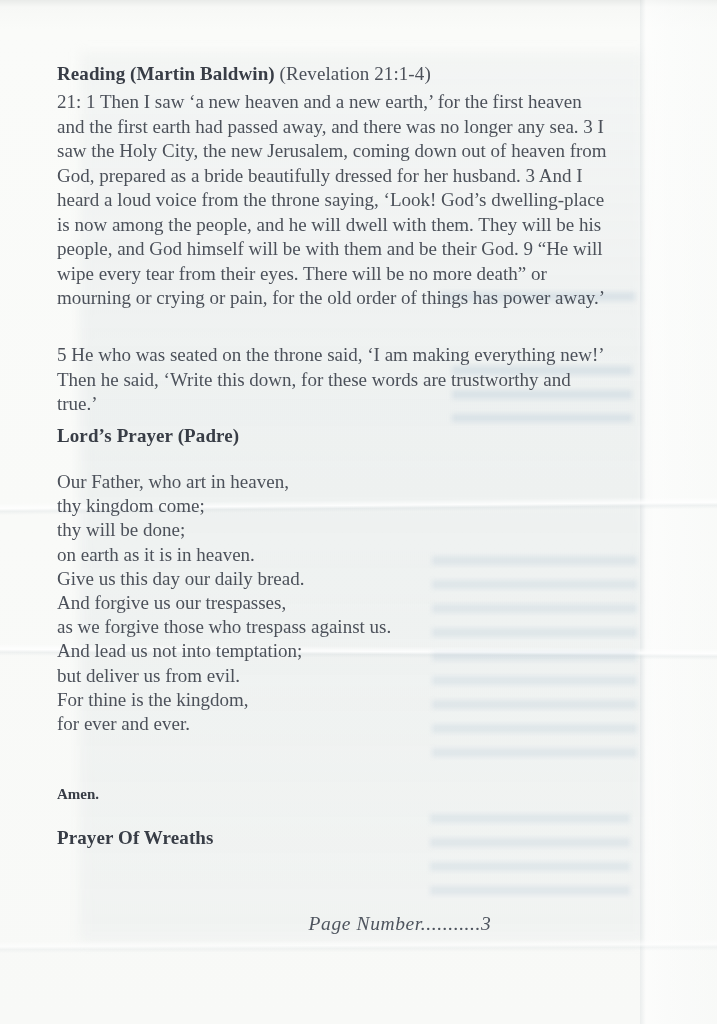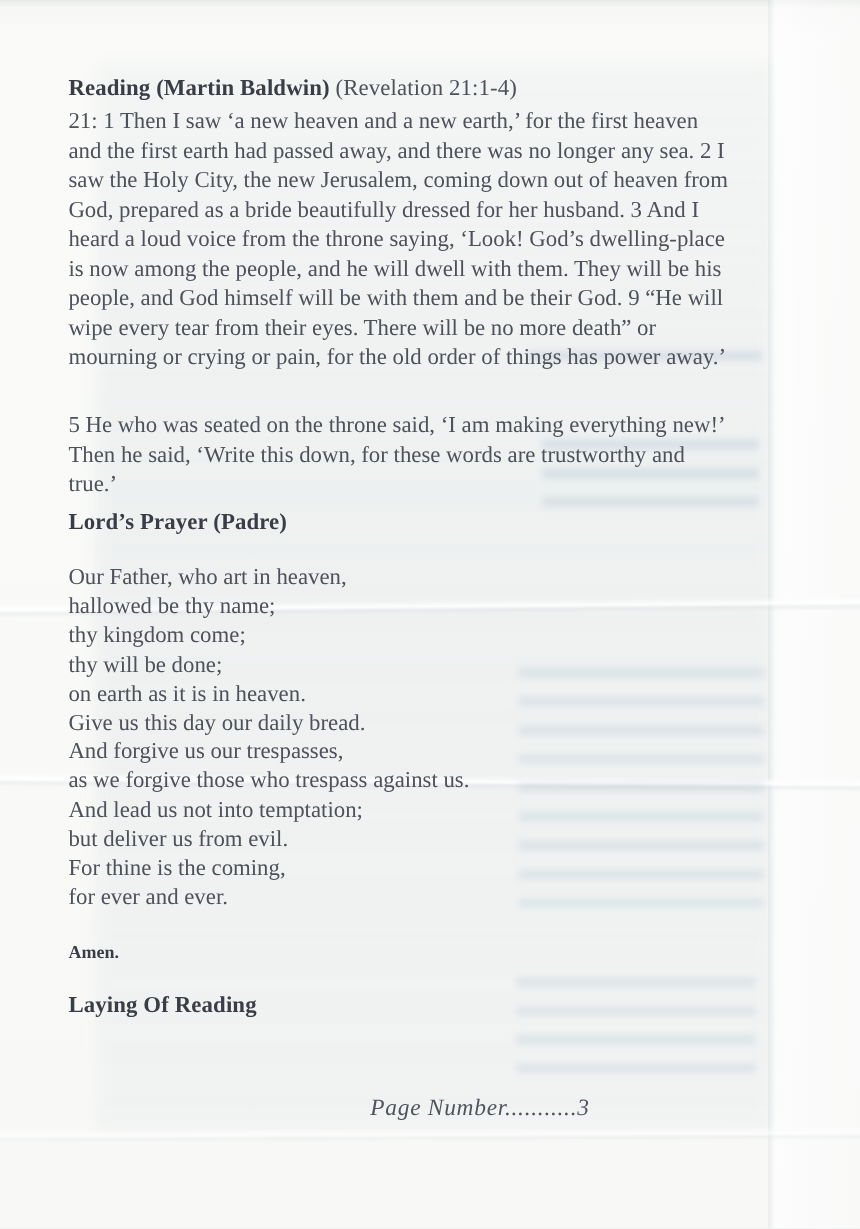--- a/index.html
+++ b/index.html
@@ -125,53 +125,52 @@
   <div class="ghost g4"></div>
 
   <div class="content">
 
     <div class="heading reading-heading">
       <span>Reading (Martin Baldwin)</span><span class="normal-part"> (Revelation 21:1-4)</span>
     </div>
 
     <div class="body-block para-1">
         <div class="line">21: 1 Then I saw ‘a new heaven and a new earth,’ for the first heaven</div>
-        <div class="line">and the first earth had passed away, and there was no longer any sea. 2 I</div>
+        <div class="line">and the first earth had passed away, and there was no longer any sea. 3 I</div>
         <div class="line">saw the Holy City, the new Jerusalem, coming down out of heaven from</div>
         <div class="line">God, prepared as a bride beautifully dressed for her husband. 3 And I</div>
         <div class="line">heard a loud voice from the throne saying, ‘Look! God’s dwelling-place</div>
         <div class="line">is now among the people, and he will dwell with them. They will be his</div>
         <div class="line">people, and God himself will be with them and be their God. 9 “He will</div>
         <div class="line">wipe every tear from their eyes. There will be no more death” or</div>
         <div class="line">mourning or crying or pain, for the old order of things has power away.’</div>
       </div>
 
     <div class="body-block para-2">
         <div class="line">5 He who was seated on the throne said, ‘I am making everything new!’</div>
         <div class="line">Then he said, ‘Write this down, for these words are trustworthy and</div>
         <div class="line">true.’</div>
       </div>
 
     <div class="heading prayer-heading">Lord’s Prayer (Padre)</div>
 
     <div class="body-block prayer-lines">
         <div class="line">Our Father, who art in heaven,</div>
-        <div class="line">hallowed be thy name;</div>
         <div class="line">thy kingdom come;</div>
         <div class="line">thy will be done;</div>
         <div class="line">on earth as it is in heaven.</div>
         <div class="line">Give us this day our daily bread.</div>
         <div class="line">And forgive us our trespasses,</div>
         <div class="line">as we forgive those who trespass against us.</div>
         <div class="line">And lead us not into temptation;</div>
         <div class="line">but deliver us from evil.</div>
-        <div class="line">For thine is the coming,</div>
+        <div class="line">For thine is the kingdom,</div>
         <div class="line">for ever and ever.</div>
       </div>
 
     <div class="amen">Amen.</div>
 
-    <div class="heading wreaths-heading">Laying Of Reading</div>
+    <div class="heading wreaths-heading">Prayer Of Wreaths</div>
 
     <div class="page-number">Page Number...........3</div>
 
   </div>
 </div>
 
 </body></html>

